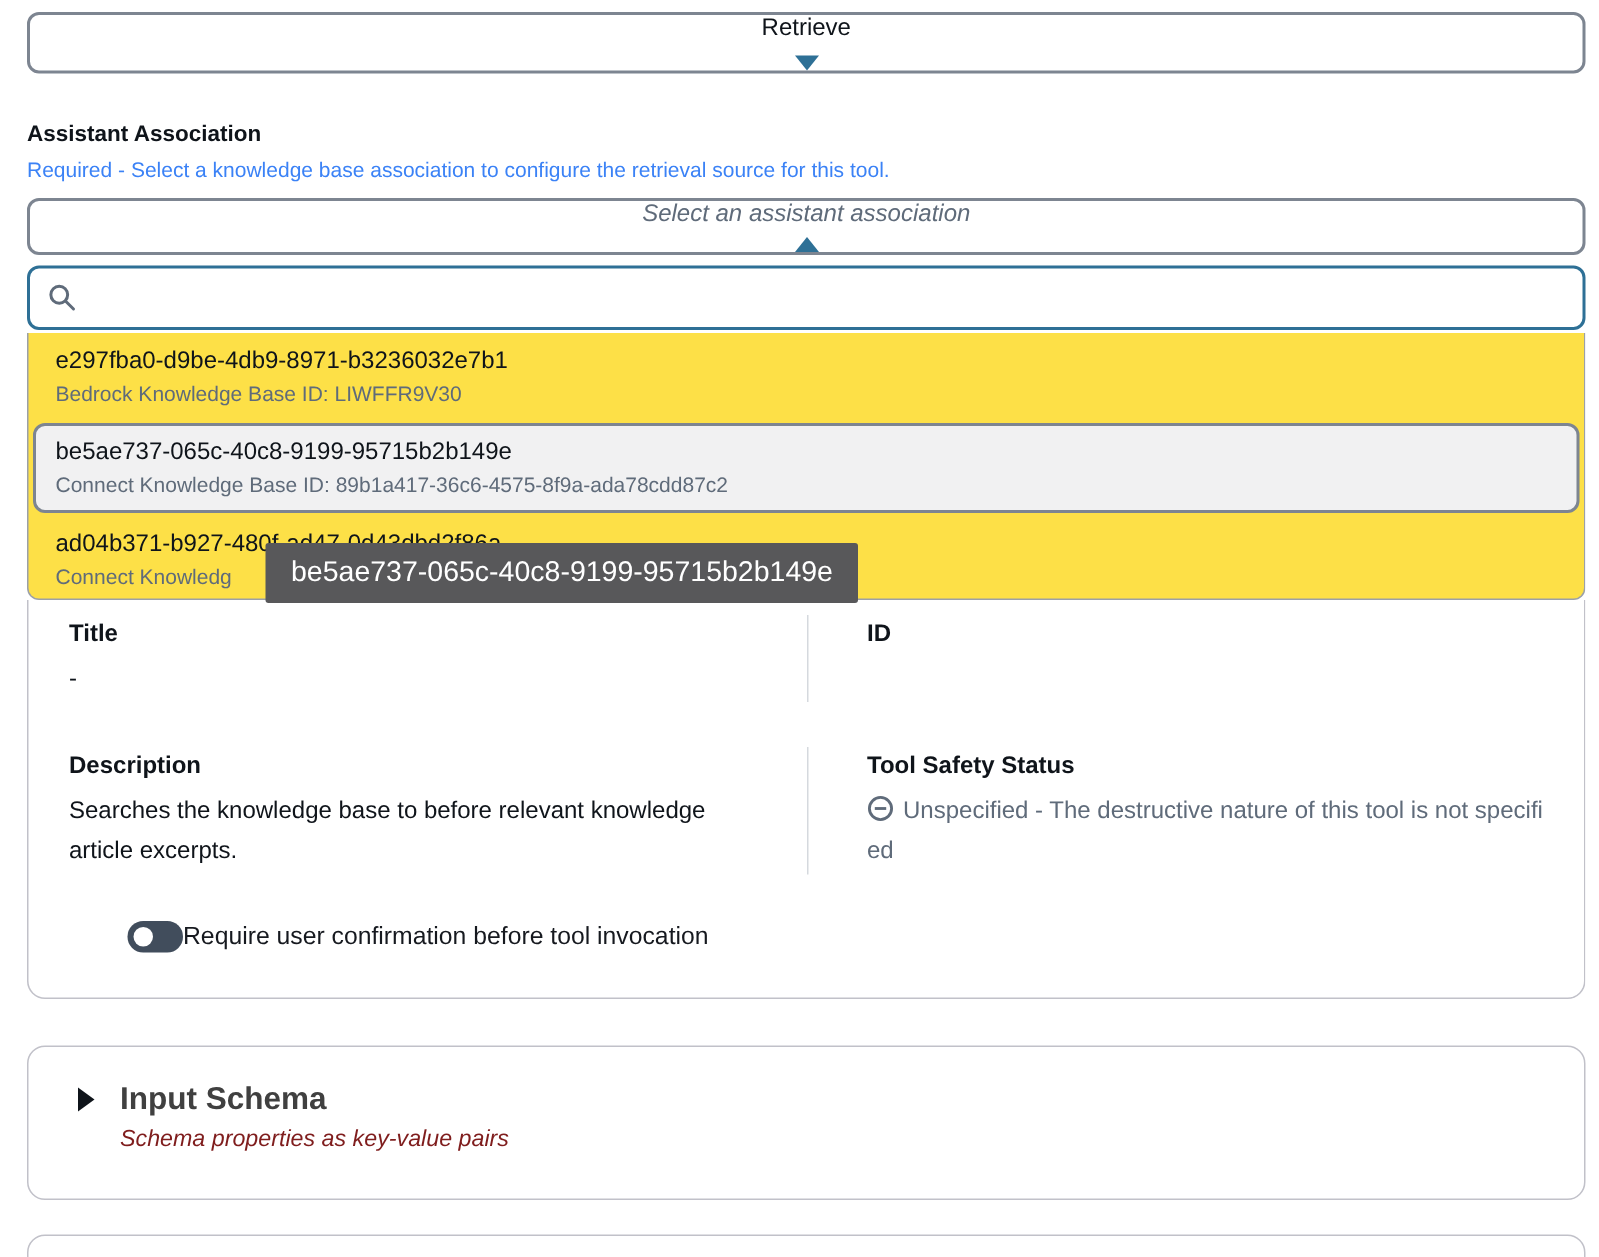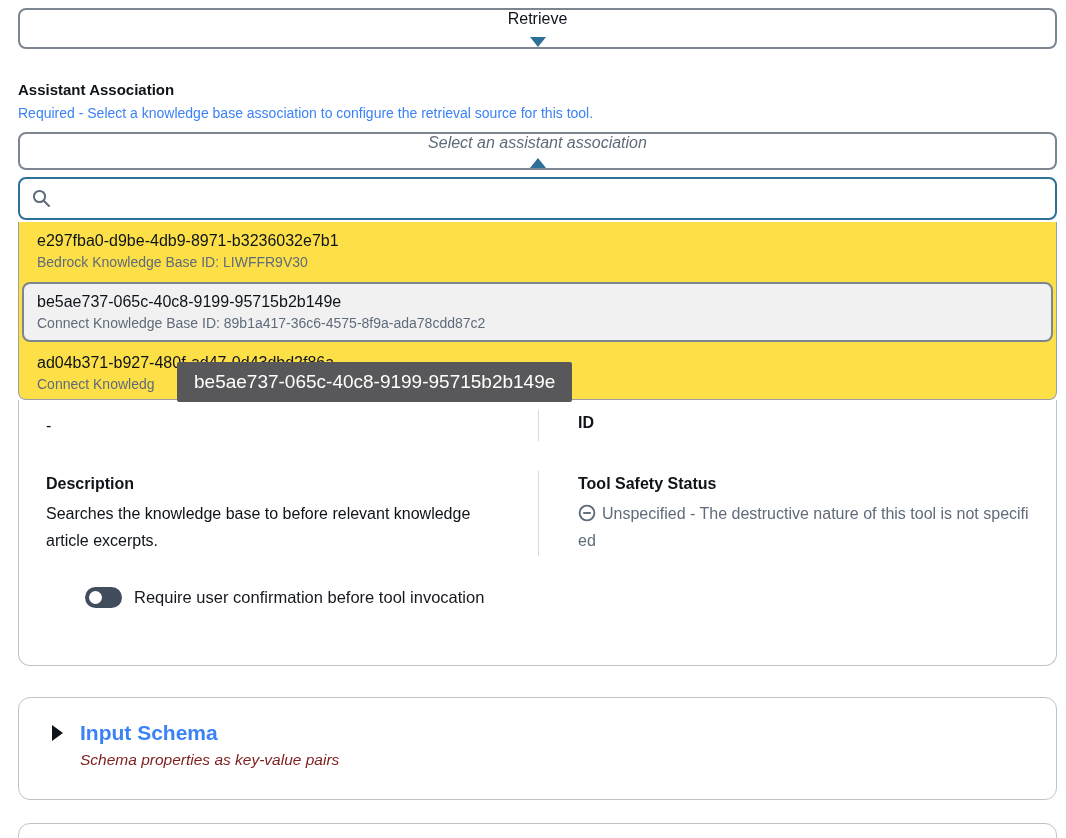--- a/index.html
+++ b/index.html
@@ -62,36 +62,36 @@
   .dc-cell-l { padding:2px 20px 2px 27px; }
   .dc-cell-r { border-left:1px solid #d5d9de; padding:2px 24px 2px 39px; }
   .dc-label { font-size:16px; font-weight:700; color:#0f141a; line-height:22px; margin-bottom:5px; }
   .dc-value { font-size:16px; color:#0f141a; line-height:27px; }
   .dc-muted { font-size:16px; color:#5f6b7a; line-height:27px; word-break:break-all; }
   .row2 { margin-top:30px; }
   .id-line { display:flex; align-items:center; gap:9px; }
   .safety-line svg { vertical-align:-3px; margin-right:6px; }
 
   .confirm-block { margin-top:31px; padding-left:27px; }
-  .toggle-line { display:flex; align-items:center; gap:12px; margin-top:12px;padding-left:39px; }
+  .toggle-line { display:flex; align-items:center; gap:0; margin-top:12px;padding-left:39px; }
   .toggle {
     position:relative; width:37px; height:21px; border-radius:11px;
     background:#414d5c; cursor:pointer; flex:0 0 auto;
   }
   .toggle .knob { position:absolute; left:4px; top:4px; width:13px; height:13px; border-radius:50%; background:#ffffff; }
   .toggle-label { font-size:16.5px; color:#16191f; }
 
   
   .schema-card {
     position:absolute; left:18px; top:697px; width:1039px; height:103px;
     background:#fff; border:1px solid #c1c1c9; border-radius:12px; z-index:1;
   }
   .schema-head { display:flex; align-items:center; gap:17px; padding:23px 0 0 33px; cursor:pointer; }
   .caret-right { width:0; height:0; border-top:8px solid transparent; border-bottom:8px solid transparent; border-left:11px solid #0f141a; }
-  .schema-title { font-size:21px; font-weight:700; color:#3b82f6; }
+  .schema-title { font-size:21px; font-weight:700; color:#404040; }
   .schema-sub { padding:6px 0 0 61px; font-size:15.5px; color:#7f1d1d;font-style:italic; }
 
   .next-card {
     position:absolute; left:18px; top:823px; width:1039px; height:30px;
     background:#fff; border:1px solid #c1c1c9; border-radius:12px 12px 0 0;
   }
 </style>
 </head>
 <body>
 
@@ -133,20 +133,21 @@
       <div class="opt-id">ad04b371-b927-480f-ad47-0d43dbd2f86a</div>
       <div class="opt-detail">Connect Knowledg</div>
     </div>
   </div>
 
   <div class="tooltip">be5ae737-065c-40c8-9199-95715b2b149e</div>
 
   <div class="detail-card">
     <div class="dc-row">
       <div class="dc-cell-l">
+        <div class="dc-label">Title</div>
         <div class="dc-value">-</div>
       </div>
       <div class="dc-cell-r">
         <div class="dc-label">ID</div>
       </div>
     </div>
 
     <div class="dc-row row2">
       <div class="dc-cell-l">
         <div class="dc-label">Description</div>

